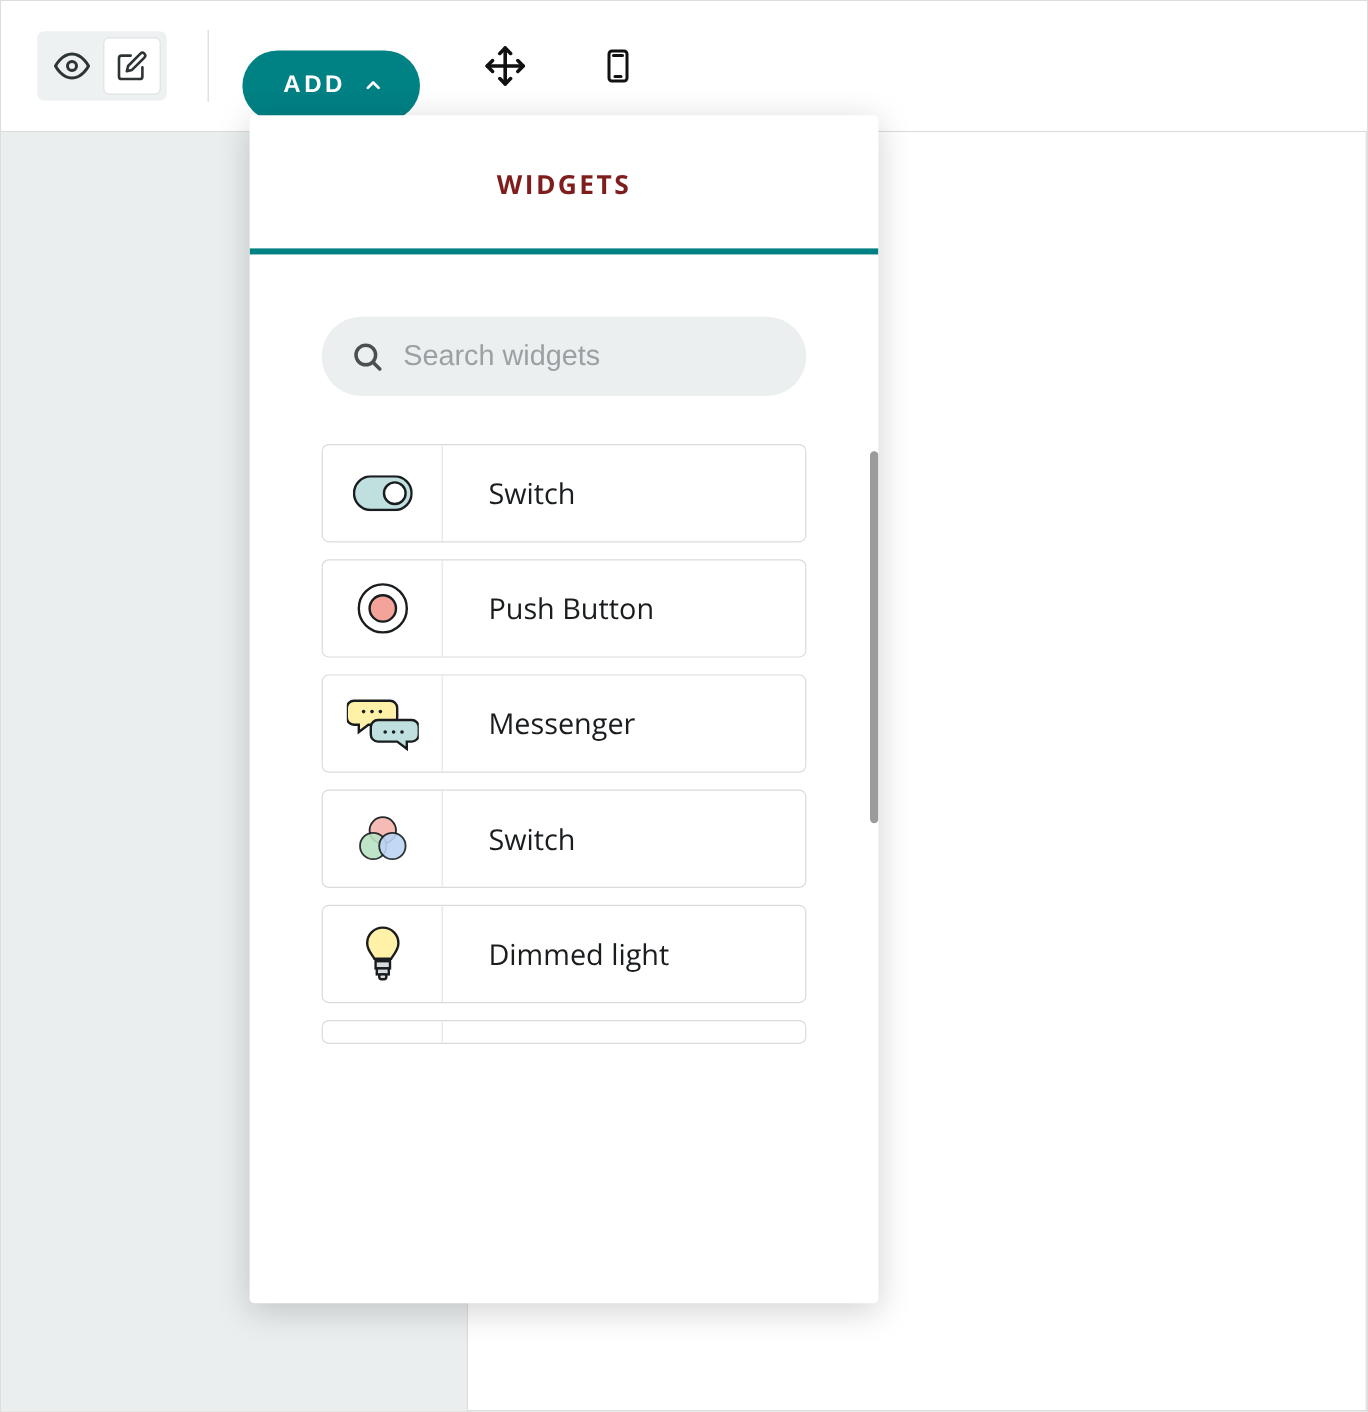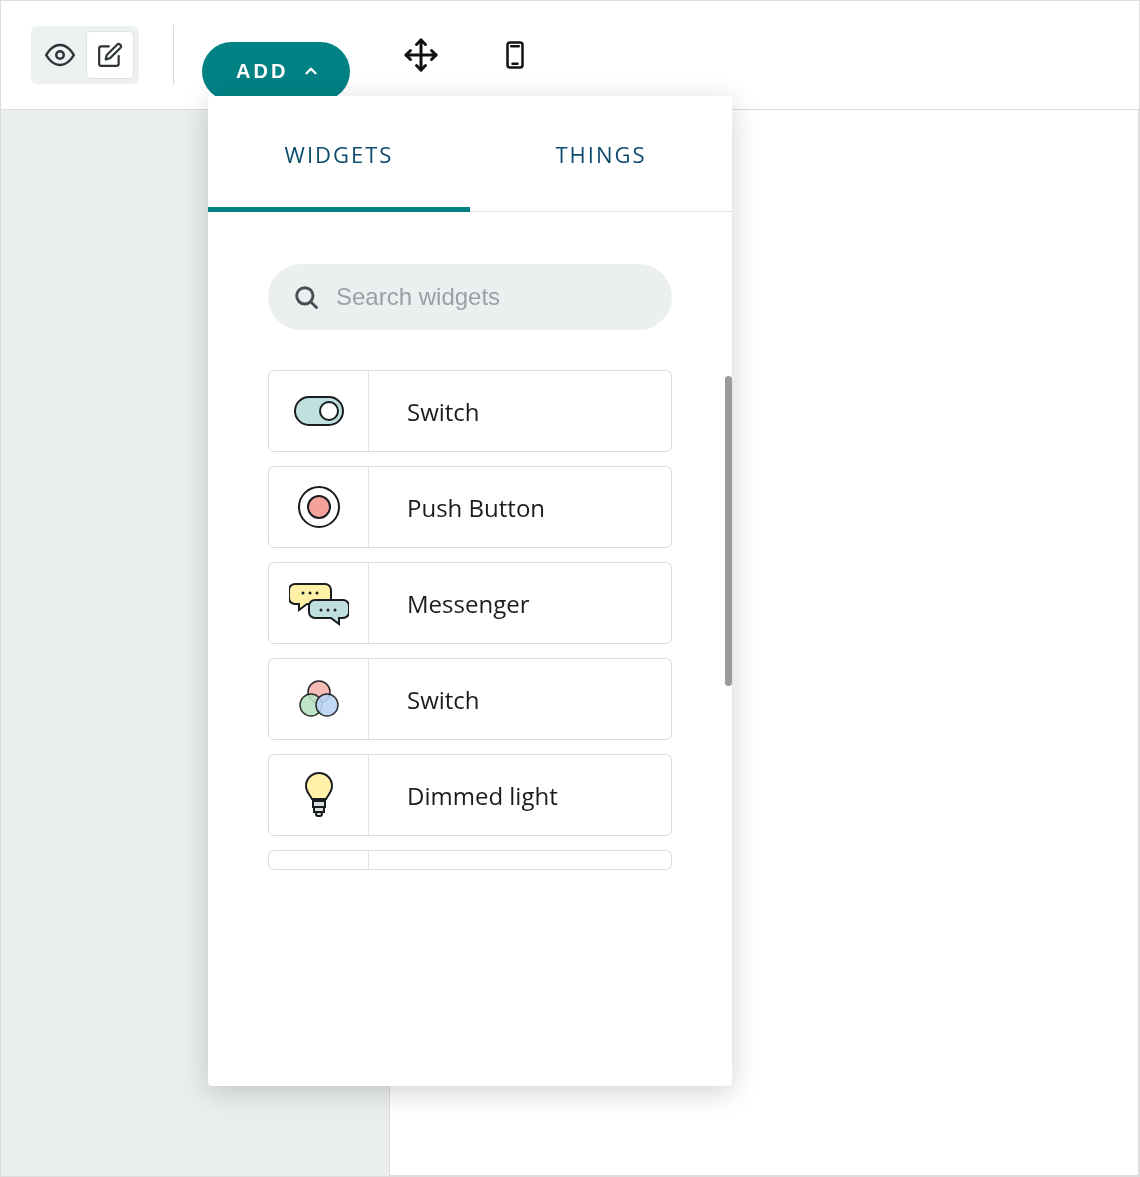--- a/index.html
+++ b/index.html
@@ -104,24 +104,24 @@
   .tabs {
     display: flex;
     height: 116px;
     border-bottom: 1px solid #e0e0e0;
   }
   .tab {
     flex: 1;
     display: flex;
     align-items: center;
     justify-content: center;
-    font-weight: 400;
+    font-weight: 700;
     font-size: 22px;
     letter-spacing: 2px;
-    color: #0c4a6e;
+    color: #7f1d1d;
     cursor: pointer;
     position: relative;
   }
   .tab.active::after {
     content: "";
     position: absolute;
     left: 0; right: 0; bottom: -1px;
     height: 5px;
     background: #008184;
   }
@@ -252,23 +252,20 @@
 
   <div class="canvas">
     <div class="canvas-panel"></div>
   </div>
 
   <div class="dropdown">
     <div class="tabs">
       <div class="tab active">
         <span>WIDGETS</span>
       </div>
-      <div class="tab">
-        <span>THINGS</span>
-      </div>
     </div>
 
     <div class="search-wrap">
       <div class="search">
         <span>
           <svg width="28" height="28" viewBox="0 0 24 24" fill="none" stroke="#4a4f52" stroke-width="2.5" stroke-linecap="round" stroke-linejoin="round">
               <circle cx="11" cy="11" r="7"></circle>
               <line x1="21" y1="21" x2="16.65" y2="16.65"></line>
             </svg>
         </span>

